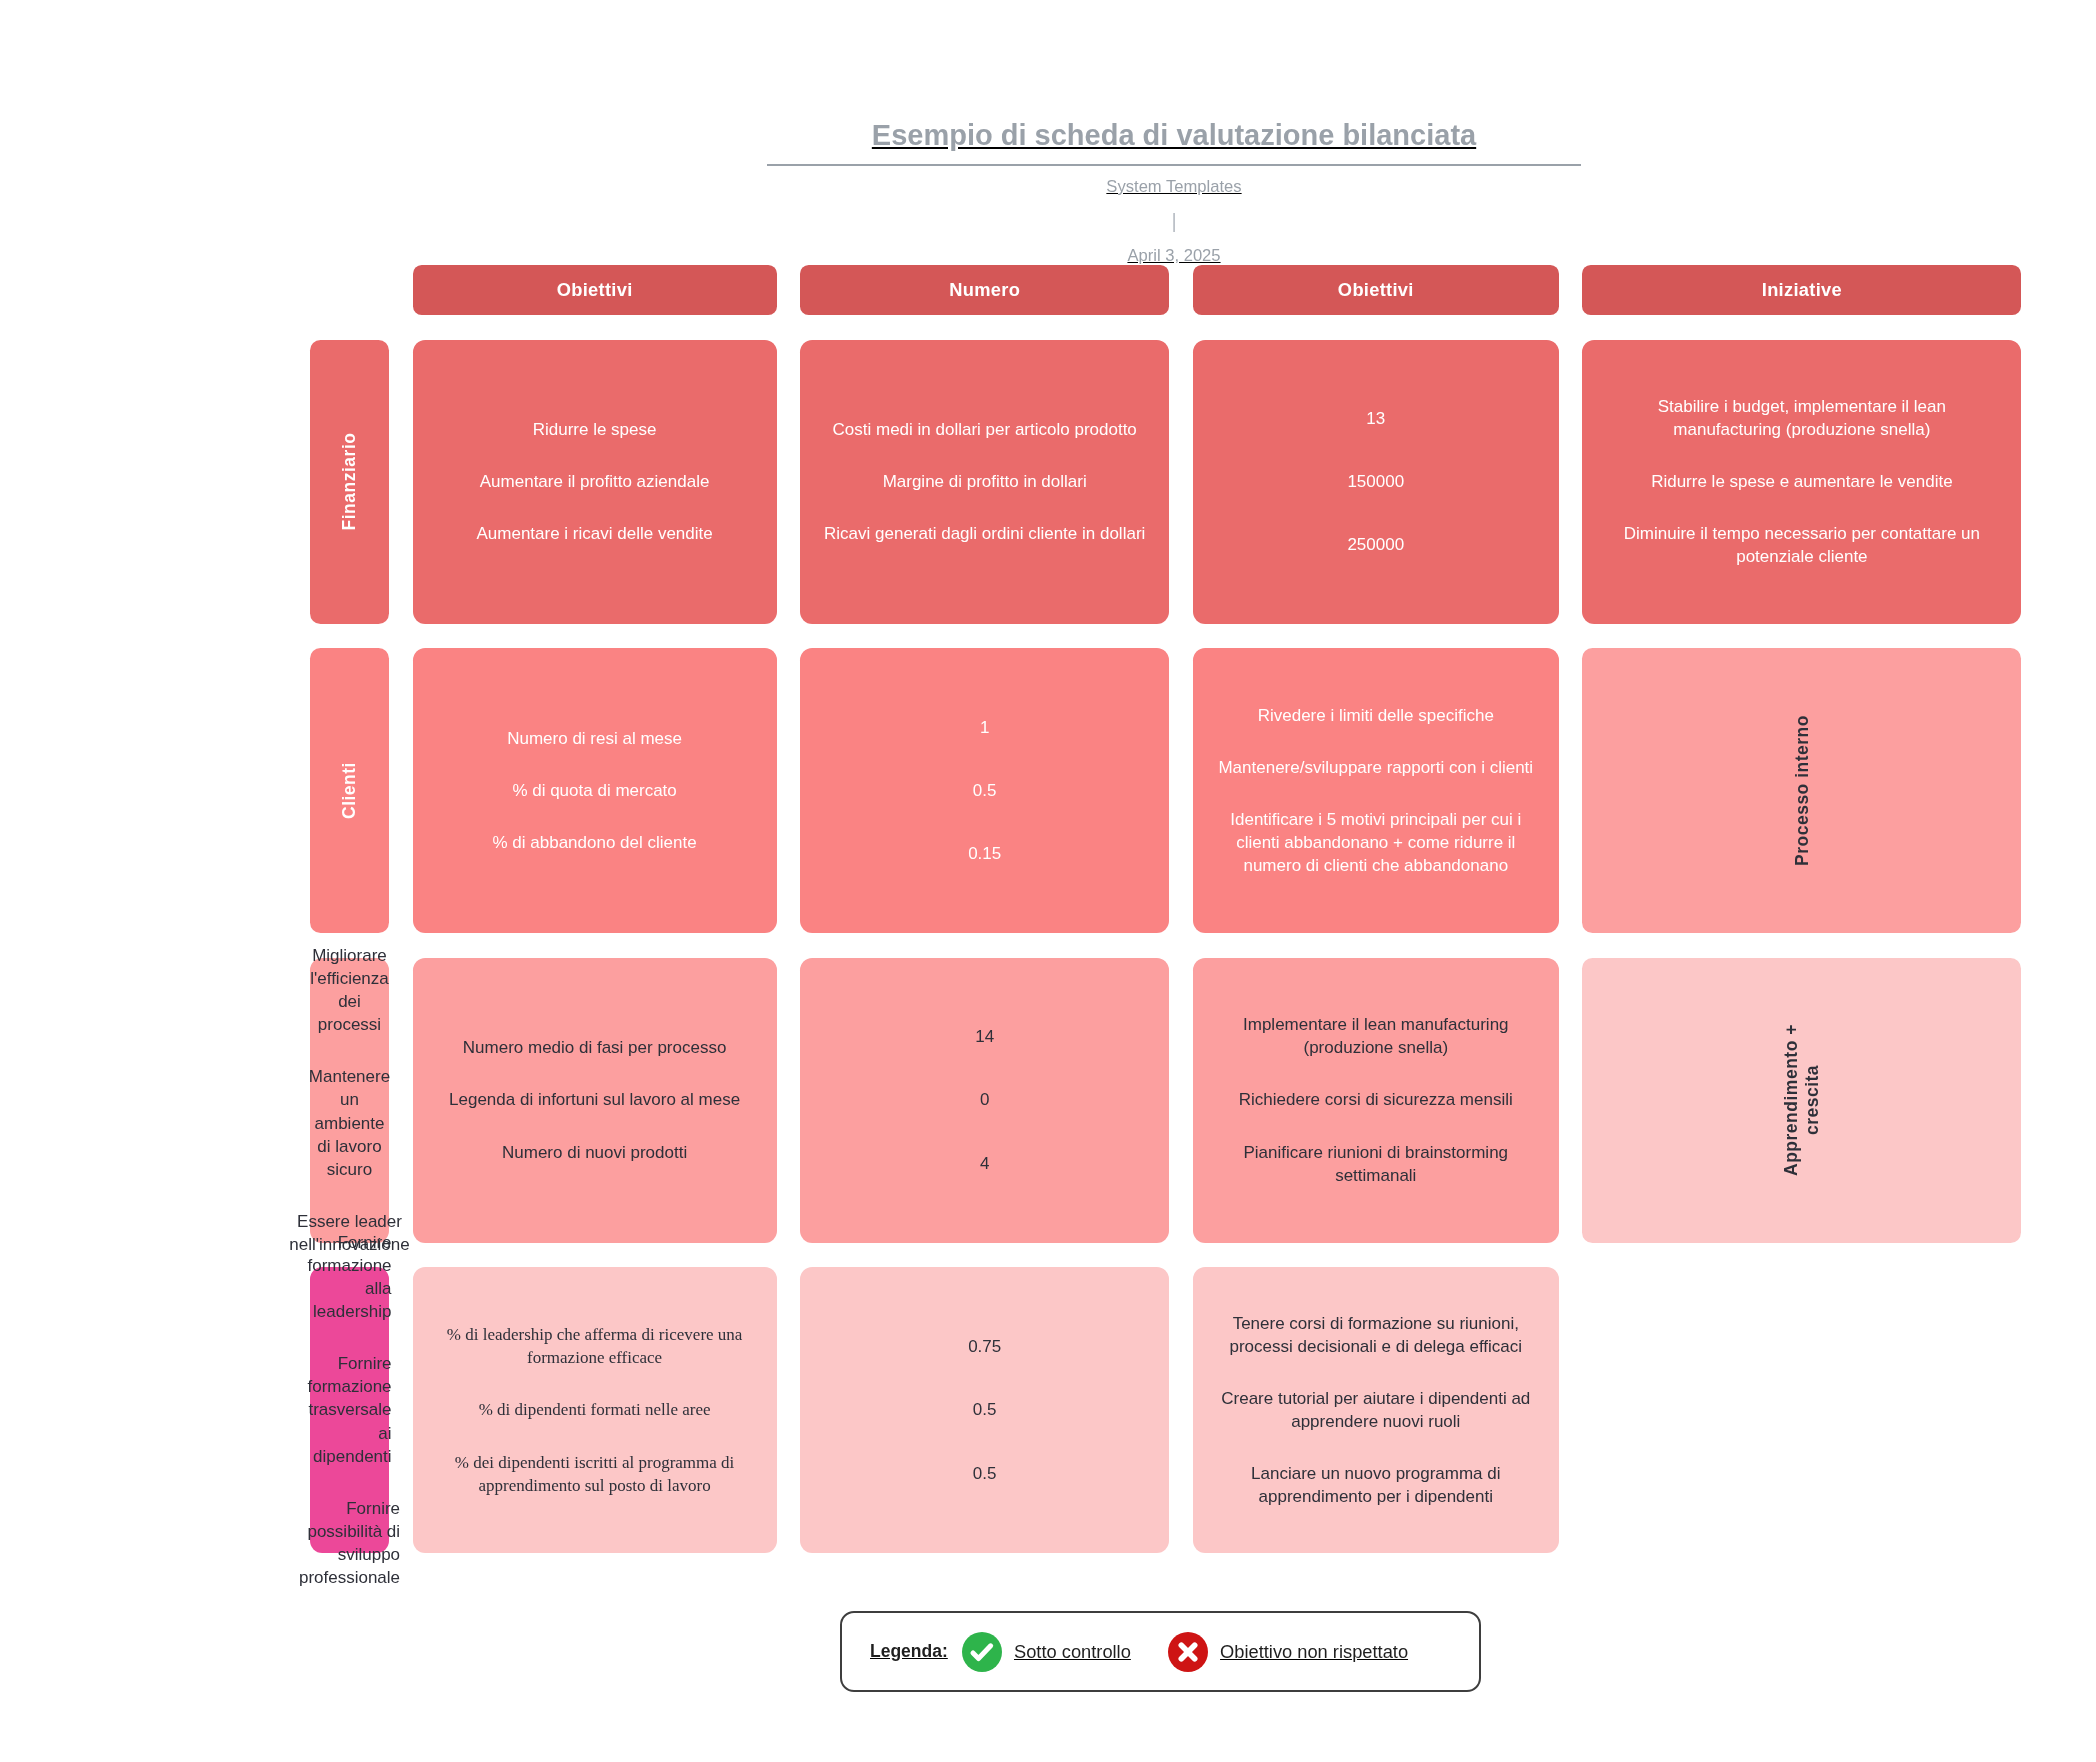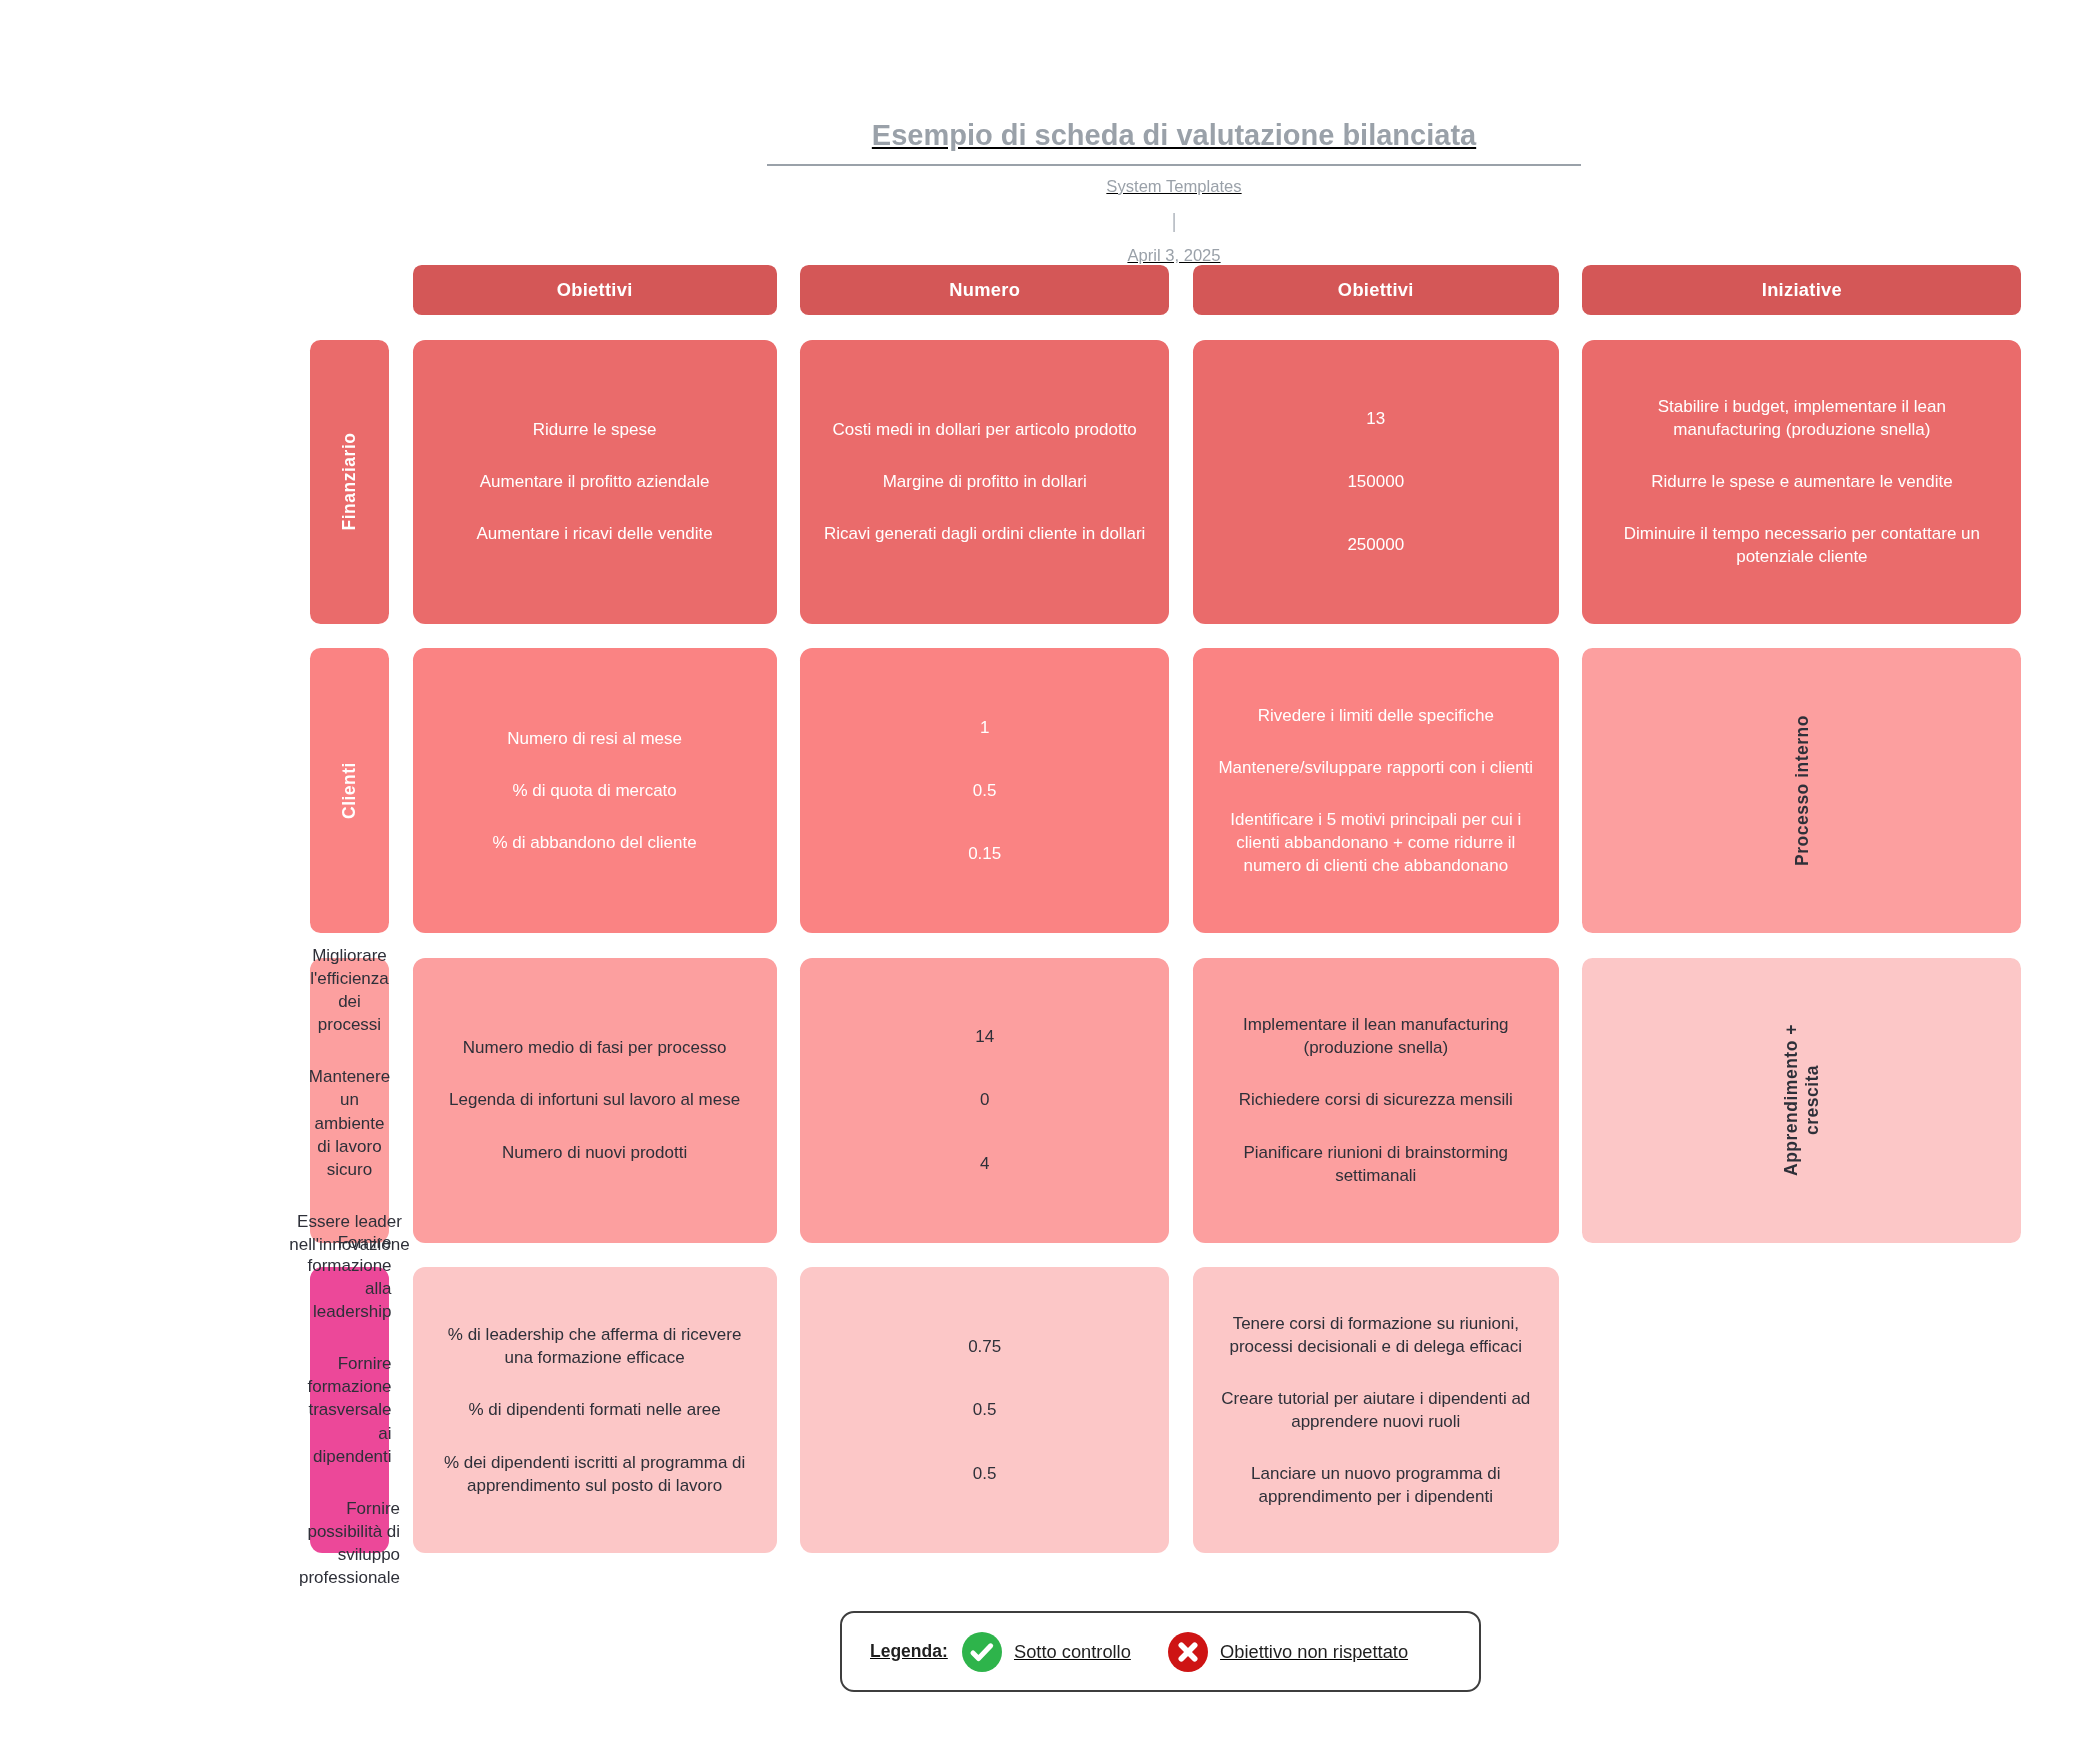--- a/index.html
+++ b/index.html
@@ -150,21 +150,21 @@
       </div>
       <div class="rowlabel" style="background: rgb(252, 199, 199); color: rgb(46, 48, 57);">
         <div class="rot">Apprendimento +
 crescita</div>
       </div>
       <div class="cell normal" style="background: #ec4899; color: rgb(46, 48, 57); text-align: right;">
         <p>Fornire formazione alla leadership</p>
         <p>Fornire formazione trasversale ai dipendenti</p>
         <p>Fornire possibilità di sviluppo professionale</p>
       </div>
-      <div class="cell normal" style="background: rgb(252, 199, 199); color: rgb(46, 48, 57);">
+      <div class="cell normal" style="background: rgb(252, 199, 199); color: rgb(46, 48, 57); font-family: Liberation Serif, serif;">
         <p>% di leadership che afferma di ricevere una formazione efficace</p>
         <p>% di dipendenti formati nelle aree</p>
         <p>% dei dipendenti iscritti al programma di apprendimento sul posto di lavoro</p>
       </div>
       <div class="cell numeric" style="background: rgb(252, 199, 199); color: rgb(46, 48, 57);">
         <p>0.75</p>
         <p>0.5</p>
         <p>0.5</p>
       </div>
       <div class="cell normal" style="background: rgb(252, 199, 199); color: rgb(46, 48, 57);">

